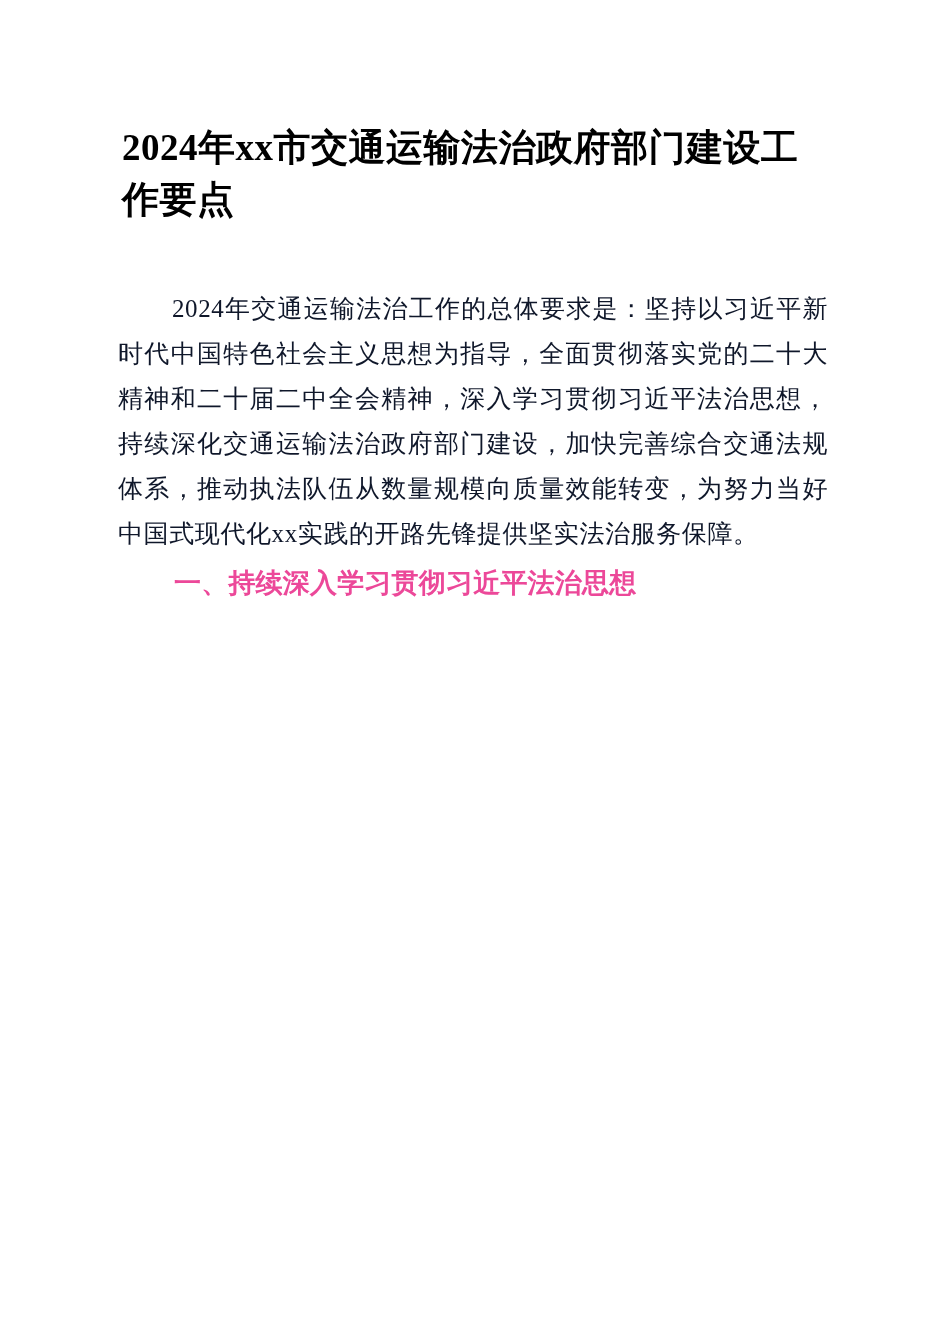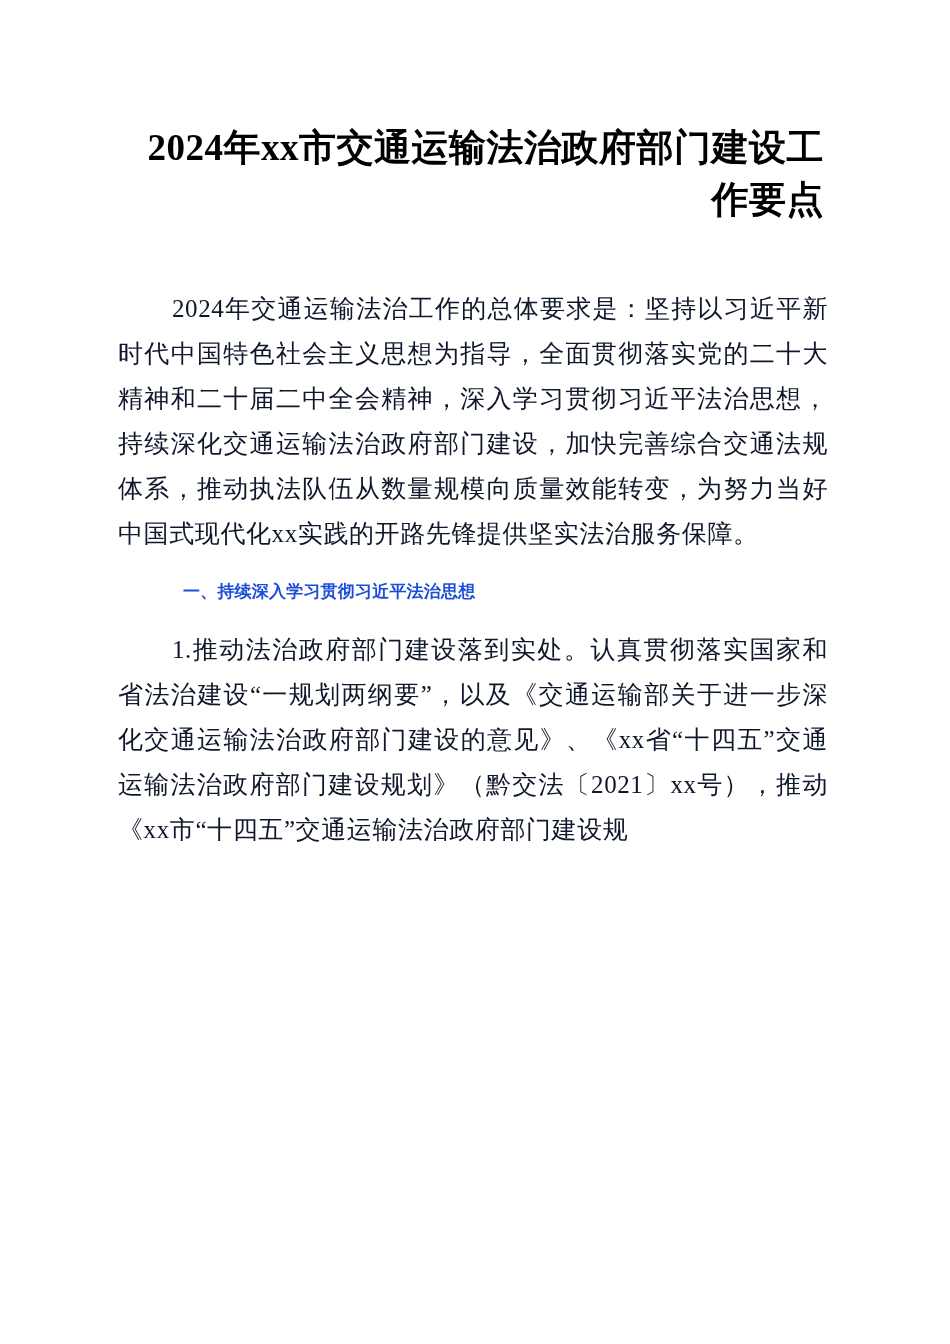--- a/index.html
+++ b/index.html
@@ -25,41 +25,41 @@
     background: #ffffff;
     box-sizing: border-box;
     padding: 122px 122px 0 118px;
   }
 
   .doc-title {
     font-family: "Liberation Serif", "DejaVu Serif", serif;
     font-weight: bold;
     font-size: 37px;
     line-height: 52px;
-    text-align: right;
+    text-align: left;
     letter-spacing: 0.5px;
     margin: 0 0 0 0;
     padding: 0 4px;
     color: #000000;
   }
 
   .title-gap {
     height: 60px;
   }
 
   .section-heading {
     font-family: "DejaVu Sans", "Liberation Sans", sans-serif;
     font-weight: bold;
-    font-size: 17px;
+    font-size: 27px;
     line-height: 45px;
     text-indent: 52px;
-    margin: 13px;
+    margin: 4px;
     padding: 0;
     letter-spacing: 0.2px;
-    color: #1d4ed8;
+    color: #ec4899;
   }
 
   .body-para {
     font-family: "Liberation Serif", "DejaVu Serif", serif;
     font-size: 25px;
     line-height: 45px;
     text-indent: 54px;
     text-align: justify;
     text-justify: inter-ideograph;
     margin: 0;
@@ -76,15 +76,14 @@
   <h1 class="doc-title">2024年xx市交通运输法治政府部门建设工作要点</h1>
 
   <div class="title-gap"></div>
 
   <p class="body-para">2024年交通运输法治工作的总体要求是：坚持以习近平新时代中国特色社会主义思想为指导，全面贯彻落实党的二十大精神和二十届二中全会精神，深入学习贯彻习近平法治思想，持续深化交通运输法治政府部门建设，加快完善综合交通法规体系，推动执法队伍从数量规模向质量效能转变，为努力当好中国式现代化xx实践的开路先锋提供坚实法治服务保障。</p>
 
   <h2 class="section-heading">一、持续深入学习贯彻习近平法治思想</h2>
 
 
 
-  <p class="body-para">1.推动法治政府部门建设落到实处。认真贯彻落实国家和省法治建设“一规划两纲要”，以及《交通运输部关于进一步深化交通运输法治政府部门建设的意见》、《xx省“十四五”交通运输法治政府部门建设规划》（黔交法〔2021〕xx号），推动《xx市“十四五”交通运输法治政府部门建设规</p>
 
 </div>
 
 </body></html>

